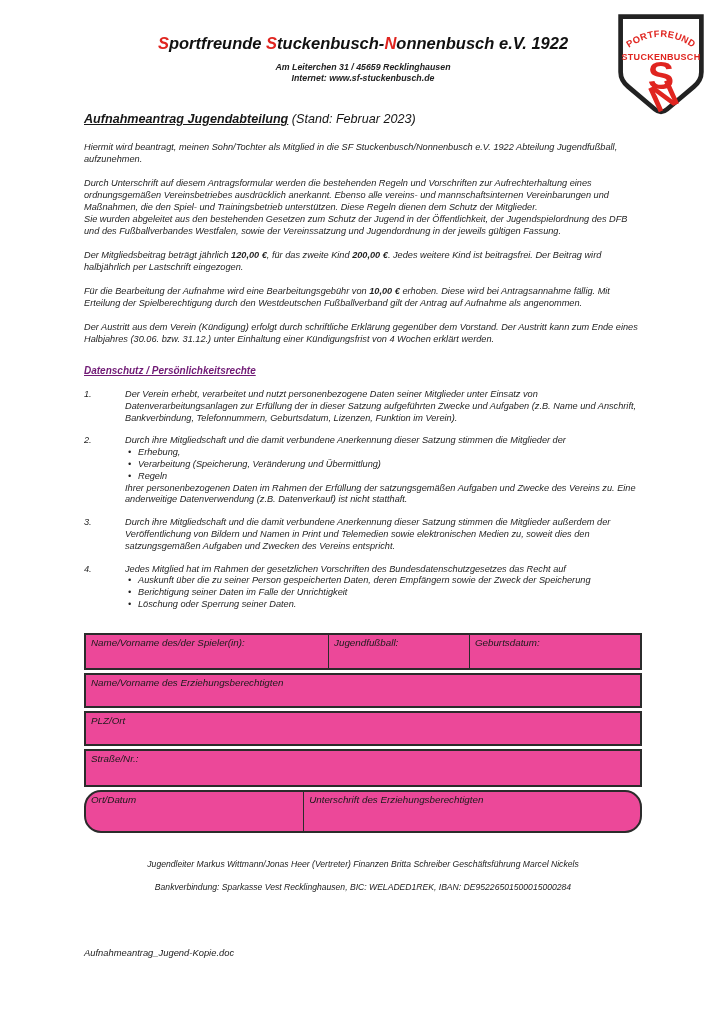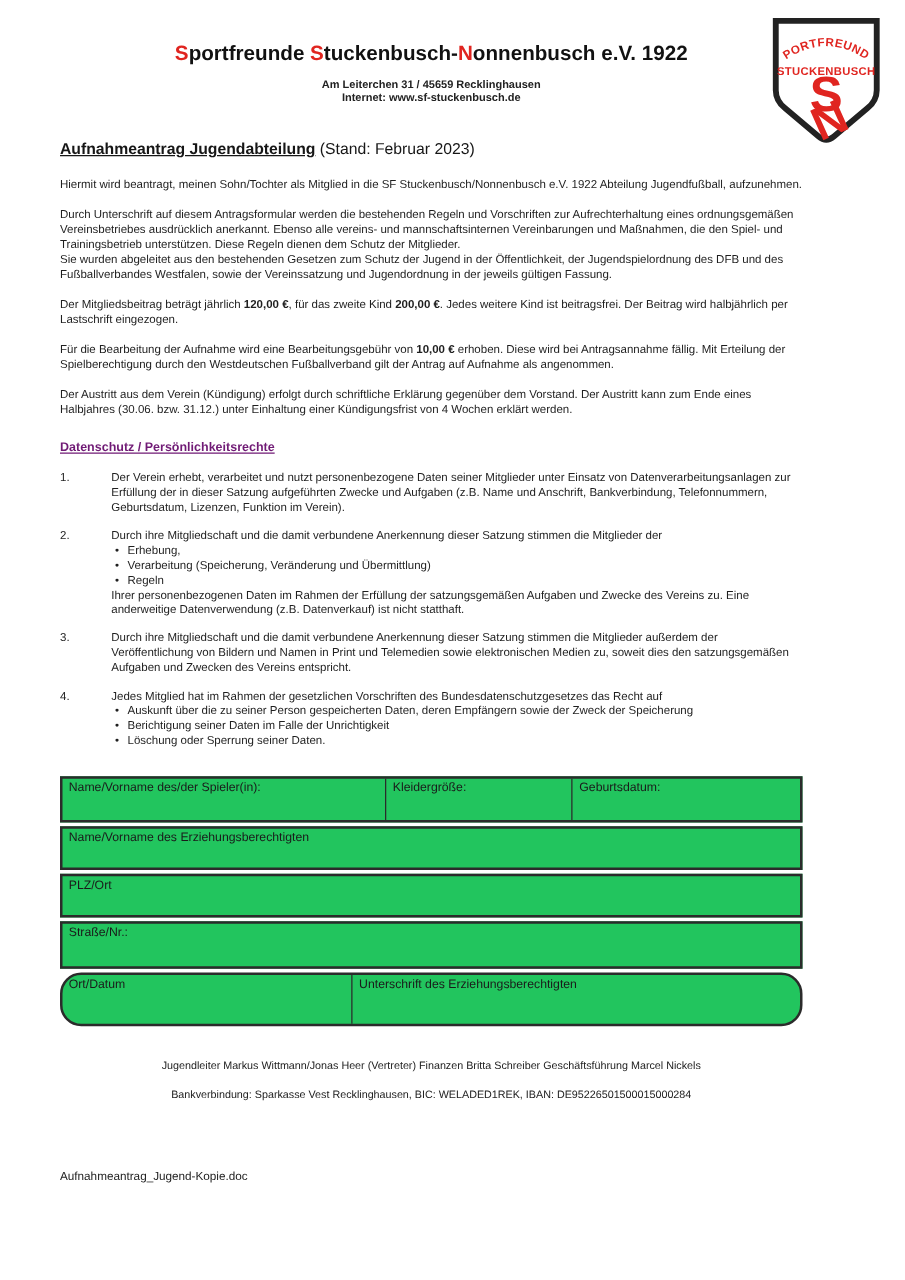--- a/index.html
+++ b/index.html
@@ -1,18 +1,18 @@
 <!DOCTYPE html>
 <html><head>
 <meta charset="utf-8">
 <style>
   html,body{margin:0;padding:0;background:#888;}
   .page{position:relative;width:724px;height:1024px;background:#fff;margin:0 auto;
         font-family:"Liberation Sans","DejaVu Sans",sans-serif;color:#1f1f1f;overflow:hidden;}
-  .content{padding:0 82px 0 48px;}
+  .content{padding:0 82px 0 84px;font-style:italic;}
   
   .club-title{margin:34px 0 0;text-align:center;font-size:16.5px;font-weight:bold;color:#111;}
   .red{color:#e02520;}
   .addr{text-align:center;font-weight:bold;font-size:8.8px;line-height:11px;color:#222;}
   .addr.first{margin-top:9px;}
   .logo{position:absolute;top:12px;right:16px;width:94px;height:108px;}
   
   .doc-title{margin-top:28px;font-size:12.6px;color:#161616;}
   .doc-title .main{font-weight:bold;text-decoration:underline;}
   
@@ -21,21 +21,21 @@
   .amount{font-weight:bold;}
   
   .section-heading{margin:20px 0 13px;font-size:10px;font-weight:bold;text-decoration:underline;color:#701a75;}
   .ditem{display:flex;font-size:9.2px;line-height:11.8px;margin-bottom:11px;}
   .ditem .num{width:41px;flex:none;}
   .ditem .dbody{flex:1;}
   .bullet{position:relative;padding-left:13px;}
   .bullet::before{content:"\2022";position:absolute;left:3px;top:0;}
   
   .ftable{margin-top:22px;}
-  .frow{display:flex;border:2px solid #2b2b2b;margin-bottom:3px;box-sizing:border-box;background:#22c55e;}
+  .frow{display:flex;border:2px solid #2b2b2b;margin-bottom:3px;box-sizing:border-box;background:#ec4899;}
   .fcell{box-sizing:border-box;padding:2px 0 0 5px;font-size:9.8px;color:#1a1a1a;}
   .fcell + .fcell{border-left:1.5px solid #2b2b2b;}
   .r1{height:37px;}.r2{height:35px;}.r3{height:35px;}.r4{height:38px;}.r5{height:43px;border-radius:17px;}
   .w45{width:45%;}.w232{width:23.2%;}.w318{width:31.8%;margin-left:16px;}.w392{width:39.2%;}.w608{width:60.8%;}.w100{width:100%;}
   
   .footer-line{text-align:center;font-size:8.6px;color:#222;}
   .officials{margin-top:26px;}
   .bank{margin-top:13px;}
   .filename{margin-top:55px;font-size:9.4px;color:#222;}
 </style>
@@ -99,21 +99,21 @@
         <div>Jedes Mitglied hat im Rahmen der gesetzlichen Vorschriften des Bundesdatenschutzgesetzes das Recht auf</div>
         <div class="bullet">Auskunft über die zu seiner Person gespeicherten Daten, deren Empfängern sowie der Zweck der Speicherung</div>
         <div class="bullet">Berichtigung seiner Daten im Falle der Unrichtigkeit</div>
         <div class="bullet">Löschung oder Sperrung seiner Daten.</div>
       </div>
     </div>
 
     <div class="ftable">
       <div class="frow r1">
         <div class="fcell w45"><span>Name/Vorname des/der Spieler(in):</span></div>
-        <div class="fcell w232"><span>Kleidergröße:</span></div>
+        <div class="fcell w232"><span>Jugendfußball:</span></div>
         <div class="fcell w318"><span>Geburtsdatum:</span></div>
       </div>
       <div class="frow r2">
         <div class="fcell w100"><span>Name/Vorname des Erziehungsberechtigten</span></div>
       </div>
       <div class="frow r3">
         <div class="fcell w100"><span>PLZ/Ort</span></div>
       </div>
       <div class="frow r4">
         <div class="fcell w100"><span>Straße/Nr.:</span></div>

